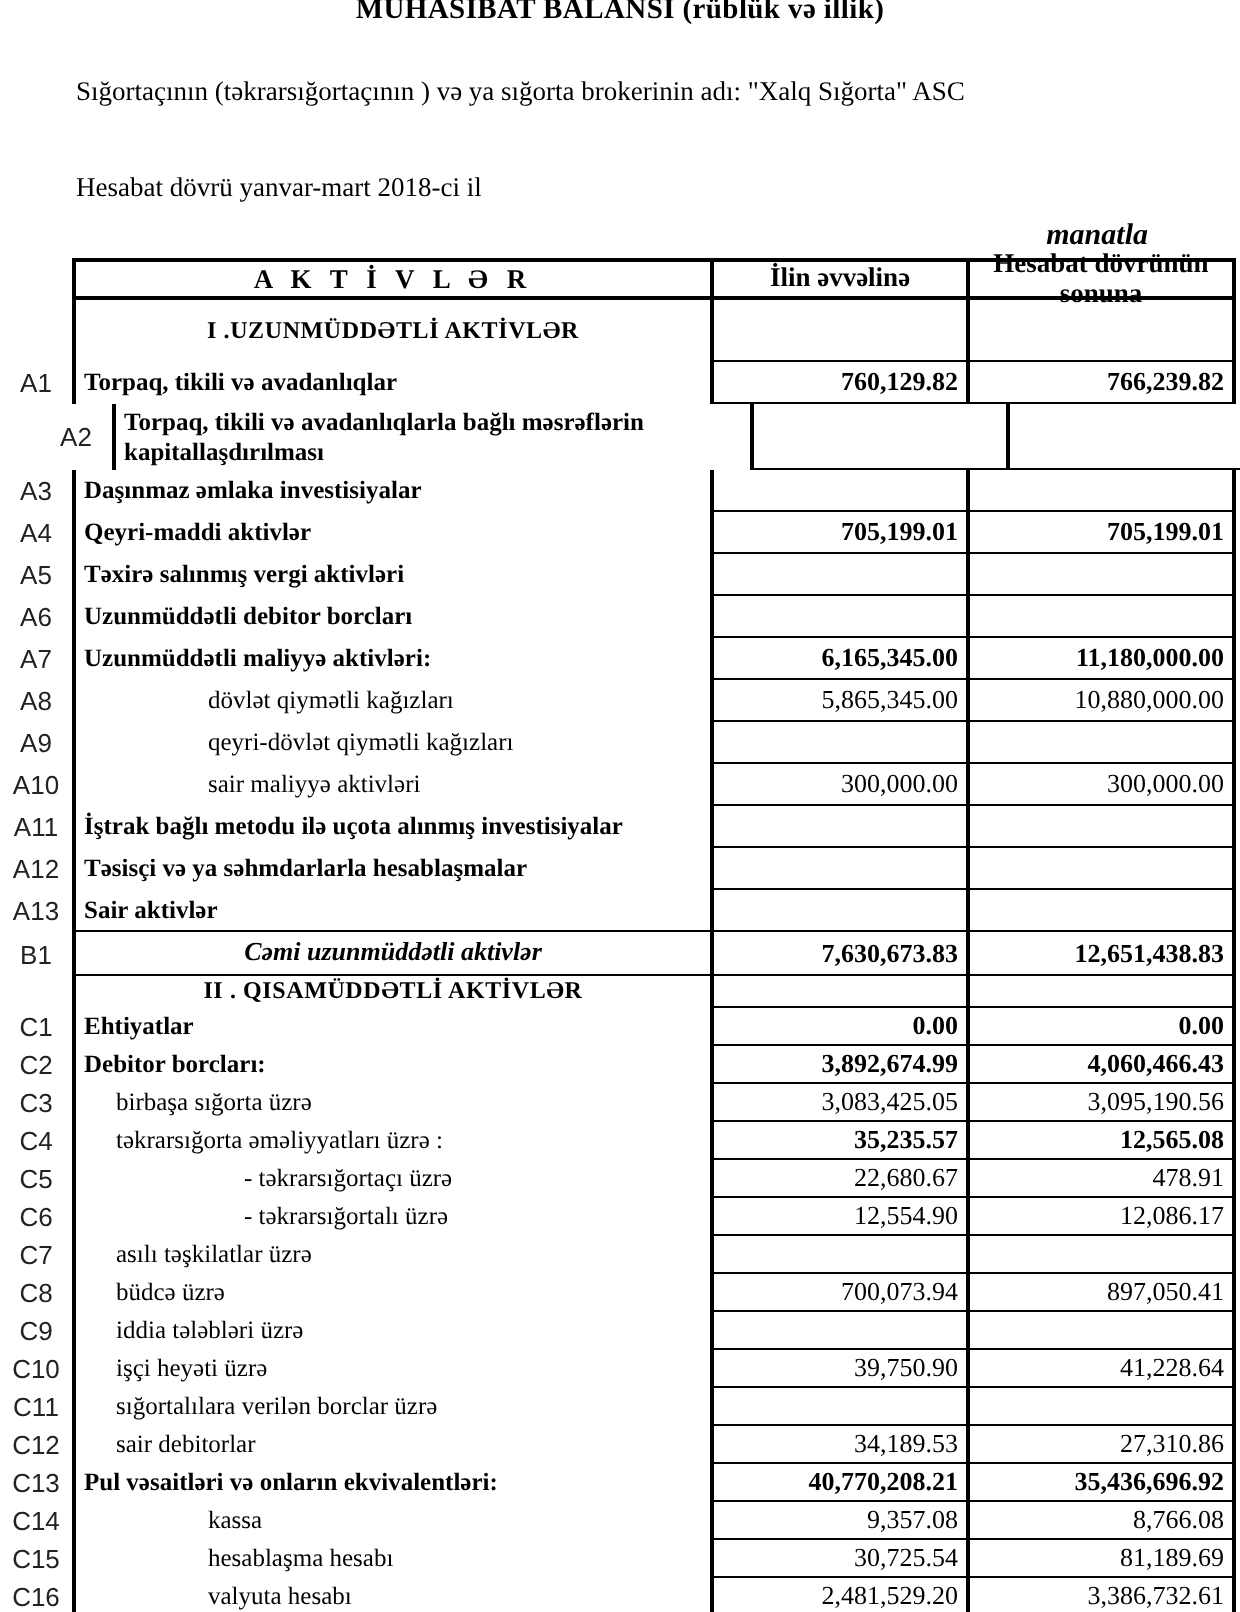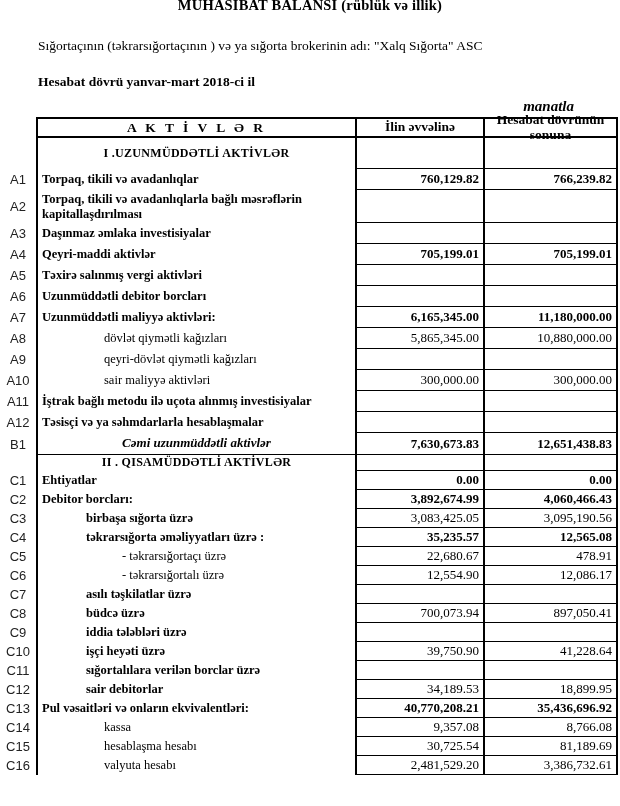--- a/index.html
+++ b/index.html
@@ -6,21 +6,21 @@
   body {
     width:620px; height:806px; overflow:hidden; background:#ffffff;
     font-family:"Liberation Serif", serif; color:#000;
     position:relative;
   }
   .doc-title {
     text-align:center; font-weight:bold; font-size:14.5px;
     margin-top:-3px; letter-spacing:0.2px;
   }
   .line2 { font-size:13.5px; margin:24px 0 0 38px; }
-  .line3 { font-size:13.5px; margin:20px 0 0 38px;font-weight:bold; }
+  .line3 { font-size:13.5px; margin:32px 0 0 38px; }
   .manatla {
     text-align:right; padding-right:46px; font-weight:bold; font-style:italic;
     font-size:15px; margin-top:8px; margin-bottom:2px;
   }
   
   .tbl { margin-top:0; }
   .row { display:flex; box-sizing:border-box; }
   .code {
     width:36px; flex:0 0 36px; display:flex; align-items:center; justify-content:center;
     font-family:"Liberation Sans", sans-serif; font-size:13px; color:#222;
@@ -50,24 +50,24 @@
     justify-content:center; text-align:center; font-weight:bold;
   }
   .hdr .c1 { font-size:13.5px; letter-spacing:3px; }
   .hdr .c2, .hdr .c3 { font-size:13.5px; line-height:1.1; padding:0 2px; }
   
   .row { height:21px; }
   .row.hc { height:19px; }
   .sec1 { height:31px; }
   .sec2 { height:16px; }
   .sec .c1 { justify-content:center; text-align:center; font-size:12px; letter-spacing:0.3px; }
-  .tall { height:33px; }
+  .tall { height:33px;padding-left:20px; }
   .total { height:22px; }
   .total .c1 { justify-content:center; text-align:center; font-style:italic; font-size:13px; }
-  .sub1 .c1 { font-weight:bold; padding-left:48px; }
+  .sub1 .c1 { font-weight:normal; padding-left:20px; }
   .dash .c1 { font-weight:normal; padding-left:84px; }
   .sub2 .c1 { font-weight:normal; padding-left:66px; }
   .bv .c2, .bv .c3 { font-weight:bold; }
   .fl .c1 { border-bottom:1px solid #000; }
   .hdr.fl .c1 { border-bottom:2px solid #000; }
 </style>
 </head>
 <body>
 
 <div class="doc-title">MÜHASİBAT BALANSI (rüblük və illik)</div>
@@ -154,20 +154,26 @@
         <div class="c1">İştrak bağlı metodu ilə uçota alınmış investisiyalar</div>
         <div class="c2"></div>
         <div class="c3"></div>
       </div>
       <div class="row main">
         <div class="code">A12</div>
         <div class="c1">Təsisçi və ya səhmdarlarla hesablaşmalar</div>
         <div class="c2"></div>
         <div class="c3"></div>
       </div>
+      <div class="row main fl">
+        <div class="code">A13</div>
+        <div class="c1">Sair aktivlər</div>
+        <div class="c2"></div>
+        <div class="c3"></div>
+      </div>
       <div class="row total bv fl">
         <div class="code">B1</div>
         <div class="c1">Cəmi uzunmüddətli aktivlər</div>
         <div class="c2">7,630,673.83</div>
         <div class="c3">12,651,438.83</div>
       </div>
       <div class="row sec sec2">
         <div class="code"></div>
         <div class="c1">II . QISAMÜDDƏTLİ AKTİVLƏR</div>
         <div class="c2"></div>
@@ -236,21 +242,21 @@
       <div class="row sub1 hc">
         <div class="code">C11</div>
         <div class="c1">sığortalılara verilən borclar üzrə</div>
         <div class="c2"></div>
         <div class="c3"></div>
       </div>
       <div class="row sub1 hc">
         <div class="code">C12</div>
         <div class="c1">sair debitorlar</div>
         <div class="c2">34,189.53</div>
-        <div class="c3">18,899.95</div>
+        <div class="c3">27,310.86</div>
       </div>
       <div class="row main bv hc">
         <div class="code">C13</div>
         <div class="c1">Pul vəsaitləri  və onların ekvivalentləri:</div>
         <div class="c2">40,770,208.21</div>
         <div class="c3">35,436,696.92</div>
       </div>
       <div class="row sub2 hc">
         <div class="code">C14</div>
         <div class="c1">kassa</div>

